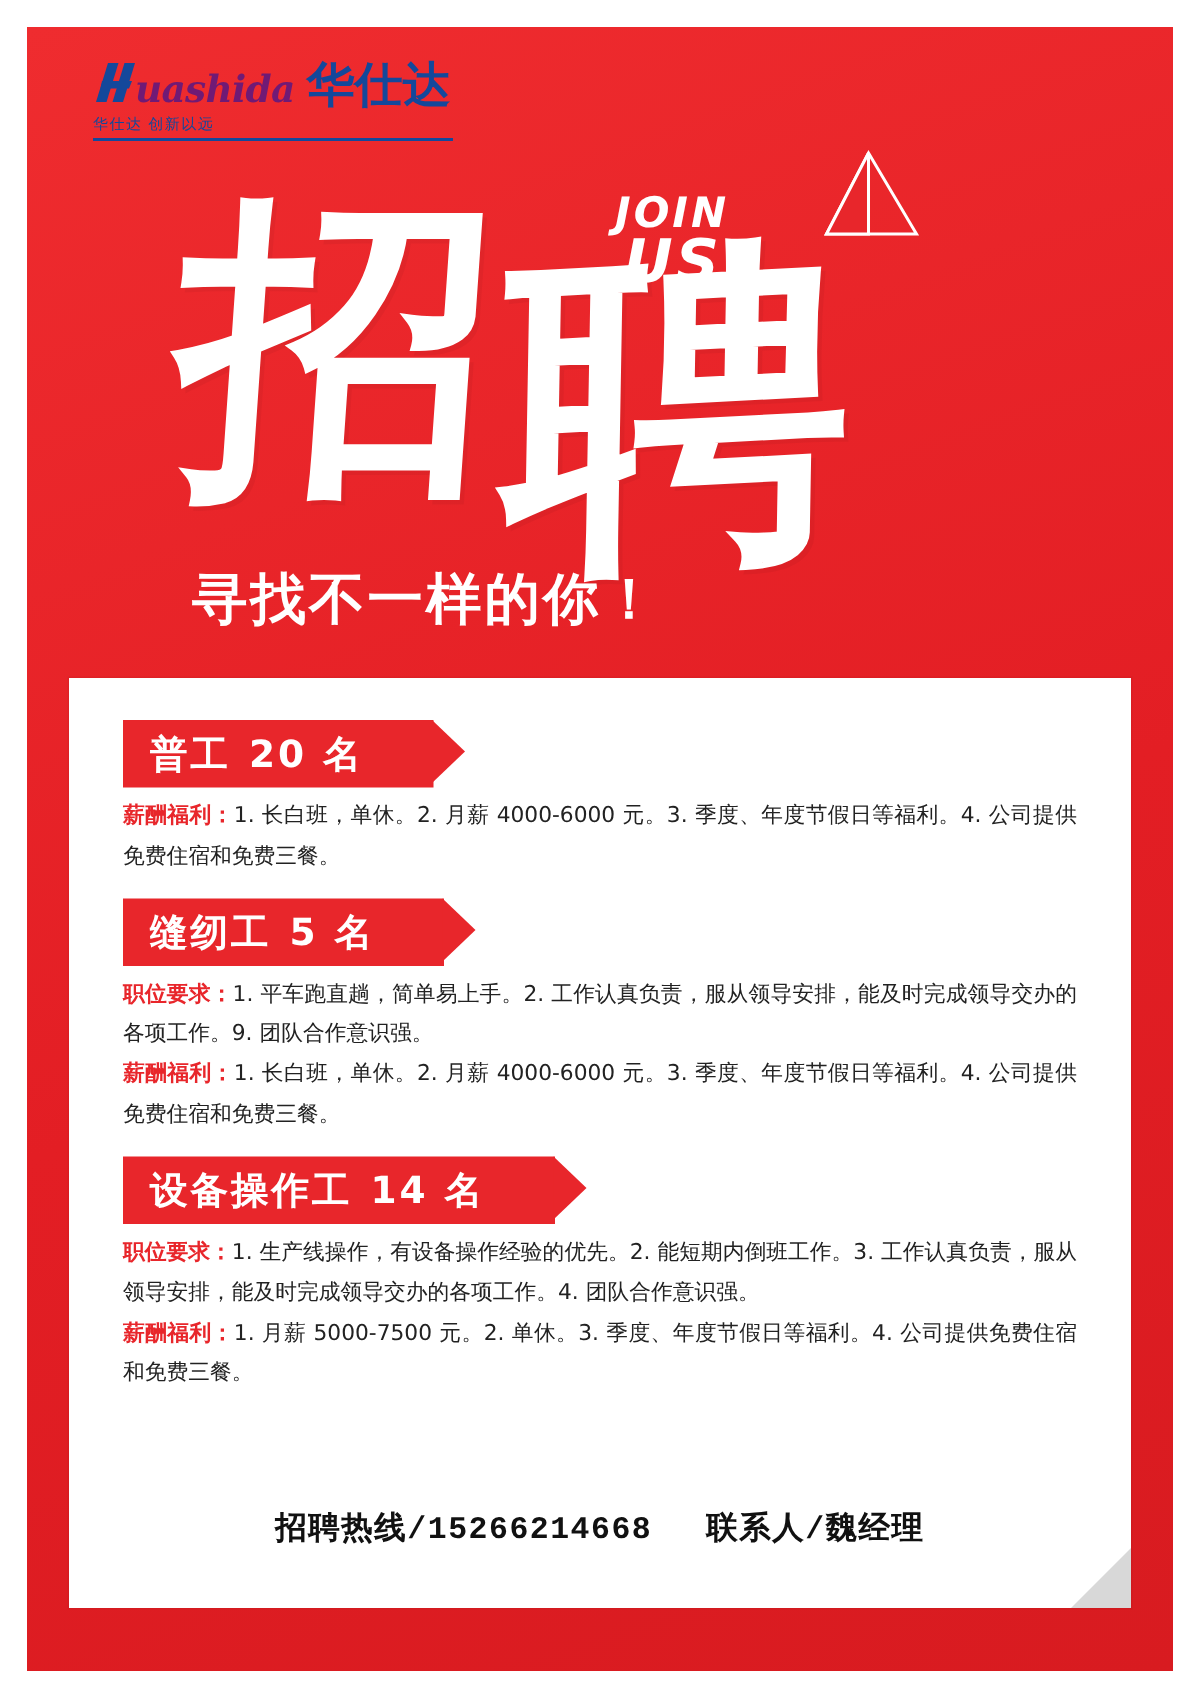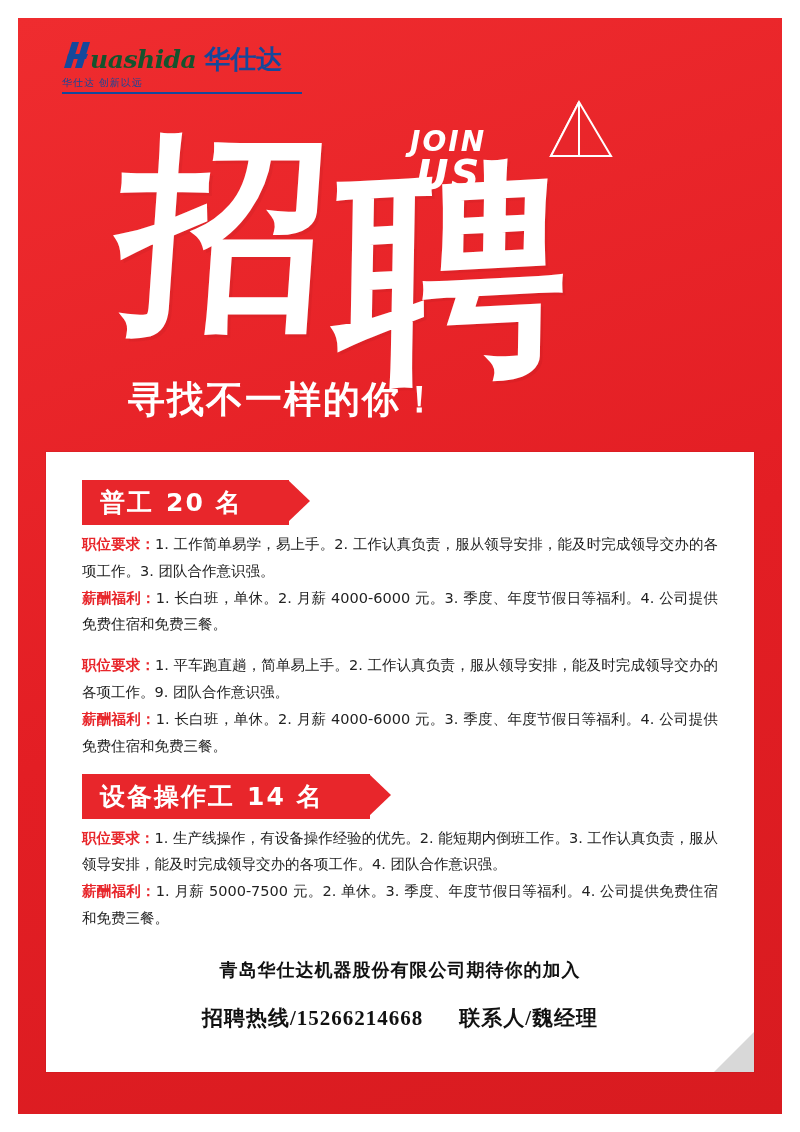--- a/index.html
+++ b/index.html
@@ -44,29 +44,29 @@
     position: relative;
     width: 34px;
     height: 34px;
   }
   .logo-mark svg { display:block; }
   .logo-latin {
     font-family: "DejaVu Serif", serif;
     font-style: italic;
     font-weight: bold;
     font-size: 25px;
-    color: #14532d;
+    color: #701a75;
     letter-spacing: -0.5px;
     line-height: 1;
     margin-left: -8px;
   }
   .logo-cn {
     font-family: "DejaVu Sans", sans-serif;
     font-weight: bold;
-    font-size: 26px;
+    font-size: 32px;
     color: #14489b;
     line-height: 1;
     margin-left: 6px;
   }
   .logo-sub {
     margin-top: 4px;
     font-size: 10px;
     color: #14489b;
     letter-spacing: 1px;
     text-align: left;
@@ -195,21 +195,21 @@
   }
   .footer-1 {
     font-family: "DejaVu Sans", sans-serif;
     font-weight: bold;
     font-size: 18px;
     color: #111111;
     letter-spacing: 1px;
     margin-bottom: 22px;
   }
   .footer-2 {
-    font-family: Liberation Serif, serif;
+    font-family: Liberation Mono, monospace;
     font-weight: bold;
     font-size: 21px;
     color: #111111;
     letter-spacing: 1px;
   }
   .footer-2 .gap { display:inline-block; width: 36px; }
 </style>
 </head>
 <body>
 
@@ -251,28 +251,28 @@
   <div class="slogan">寻找不一样的你！</div>
 
   <div class="card">
     <div class="card-inner">
 
       <div class="job-block">
         <div class="job-banner">
           <span>普工</span><span class="count">20 名</span>
         </div>
         <div class="line">
-          <span class="lbl">职位要求：</span><span>1. 工作简单易学，易上手。2. 工作认真负责，服从领导安排，能及时完成领导交办的各项工作。3. 团队合作意识强。</span>
-        </div>
-        <div class="line">
           <span class="lbl">薪酬福利：</span><span>1. 长白班，单休。2. 月薪 4000-6000 元。3. 季度、年度节假日等福利。4. 公司提供免费住宿和免费三餐。</span>
         </div>
       </div>
 
       <div class="job-block">
+        <div class="job-banner">
+          <span>缝纫工</span><span class="count">5 名</span>
+        </div>
         <div class="line">
           <span class="lbl">职位要求：</span><span>1. 平车跑直趟，简单易上手。2. 工作认真负责，服从领导安排，能及时完成领导交办的各项工作。9. 团队合作意识强。</span>
         </div>
         <div class="line">
           <span class="lbl">薪酬福利：</span><span>1. 长白班，单休。2. 月薪 4000-6000 元。3. 季度、年度节假日等福利。4. 公司提供免费住宿和免费三餐。</span>
         </div>
       </div>
 
       <div class="job-block">
         <div class="job-banner">
@@ -282,21 +282,20 @@
           <span class="lbl">职位要求：</span><span>1. 生产线操作，有设备操作经验的优先。2. 能短期内倒班工作。3. 工作认真负责，服从领导安排，能及时完成领导交办的各项工作。4. 团队合作意识强。</span>
         </div>
         <div class="line">
           <span class="lbl">薪酬福利：</span><span>1. 月薪 5000-7500 元。2. 单休。3. 季度、年度节假日等福利。4. 公司提供免费住宿和免费三餐。</span>
         </div>
       </div>
 
     </div>
 
     <div class="footer">
-      <div class="footer-1">青岛华仕达机器股份有限公司期待你的加入</div>
       <div class="footer-2">
         <span>招聘热线/15266214668</span><span class="gap"></span><span>联系人/魏经理</span>
       </div>
     </div>
 
     <div class="card-fold"></div>
   </div>
 </div>
 
 </body></html>

